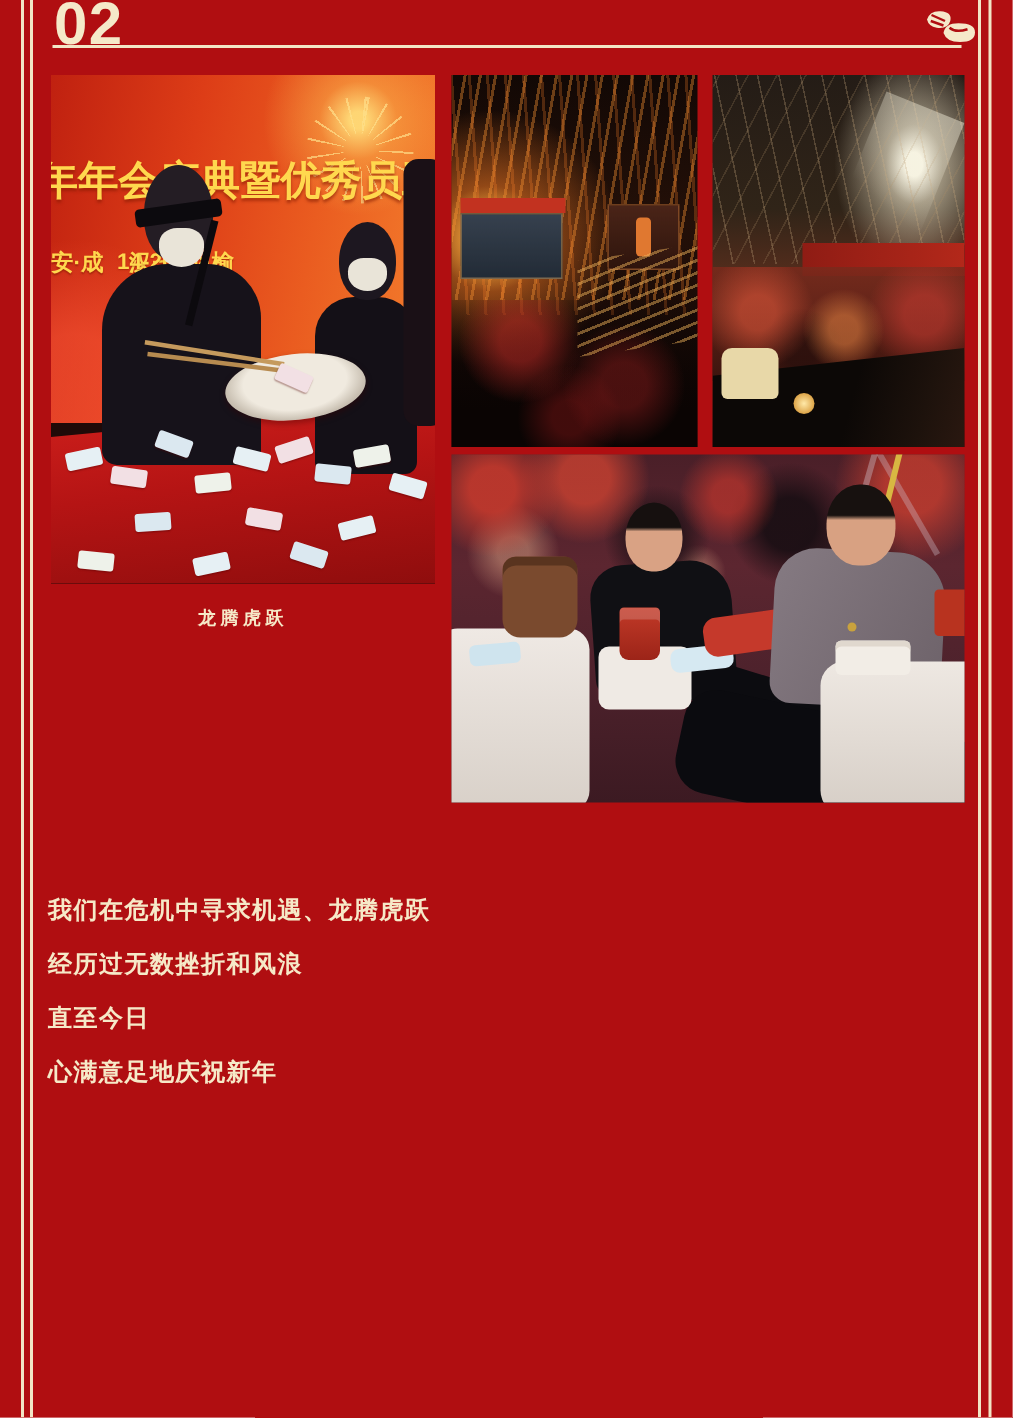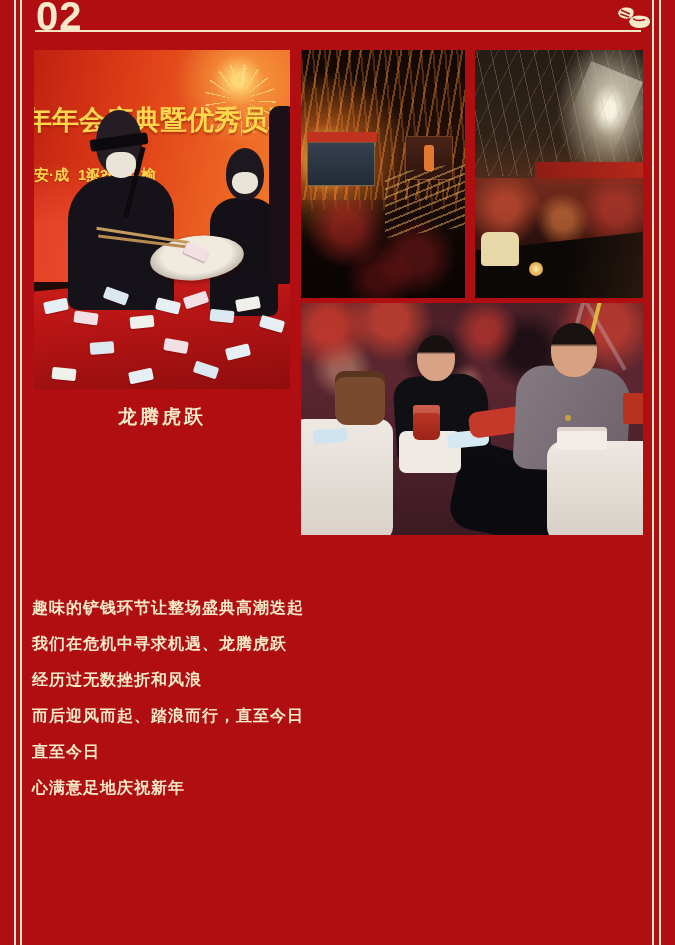--- a/index.html
+++ b/index.html
@@ -128,21 +128,21 @@
   .p4-redcloth{left:168px;top:106px;width:58px;height:26px;background:#C5392B;border-radius:9px;transform:rotate(-8deg);}
   .p4-man2-body{left:214px;top:64px;width:114px;height:104px;background:linear-gradient(115deg,#857A82,#6D6269);border-radius:28px 32px 14px 14px;transform:rotate(3deg);}
   .p4-man2-head{left:250px;top:20px;width:46px;height:54px;background:linear-gradient(#17110F 38%,#D8A182 44%);border-radius:48% 48% 46% 46%;}
   .p4-btn1{left:264px;top:112px;width:6px;height:6px;border-radius:50%;background:#C9A23E;}
   .p4-btn2{left:260px;top:132px;width:6px;height:6px;border-radius:50%;background:#C9A23E;}
   .p4-sofa-right{left:246px;top:138px;width:112px;height:102px;background:linear-gradient(#EEE8E2,#D6CEC6);border-radius:16px;}
   .p4-tissue{left:256px;top:124px;width:50px;height:23px;background:#F2EDE6;border-radius:4px;box-shadow:inset 0 4px 0 #E0D8CE;}
   .p4-cup-right{left:322px;top:90px;width:23px;height:31px;background:#B8331F;border-radius:3px;}
 
   
-  .caption{position:absolute;left:34px;width:256px;text-align:center;color:#F6E9C8;font-size:19px;font-weight:bold;letter-spacing:3px;}
+  .caption{position:absolute;left:34px;width:256px;text-align:center;color:#F6E9C8;font-size:12px;font-weight:bold;letter-spacing:3px;}
   .caption1{top:404px;} .caption2{top:448px;}
 
   
   .body-text{position:absolute;left:32px;top:590px;color:#F6E9C8;font-size:16px;font-weight:bold;letter-spacing:1px;line-height:36px;}
   .body-text div{white-space:nowrap;}
 </style>
 </head>
 <body>
 
 <div class="page">
@@ -247,21 +247,19 @@
     <div class="p4-btn1"></div>
     <div class="p4-btn2"></div>
     <div class="p4-sofa-right"></div>
     <div class="p4-tissue"></div>
     <div class="p4-cup-right"></div>
   </div>
 
   <div class="caption caption1">龙腾虎跃</div>
 
   <div class="body-text">
-    <div>趣味的铲钱环节让整场盛典高潮迭起</div>
     <div>我们在危机中寻求机遇、龙腾虎跃</div>
     <div>经历过无数挫折和风浪</div>
-    <div>而后迎风而起、踏浪而行，直至今日</div>
     <div>直至今日</div>
     <div>心满意足地庆祝新年</div>
   </div>
 
 </div>
 
 </body></html>

